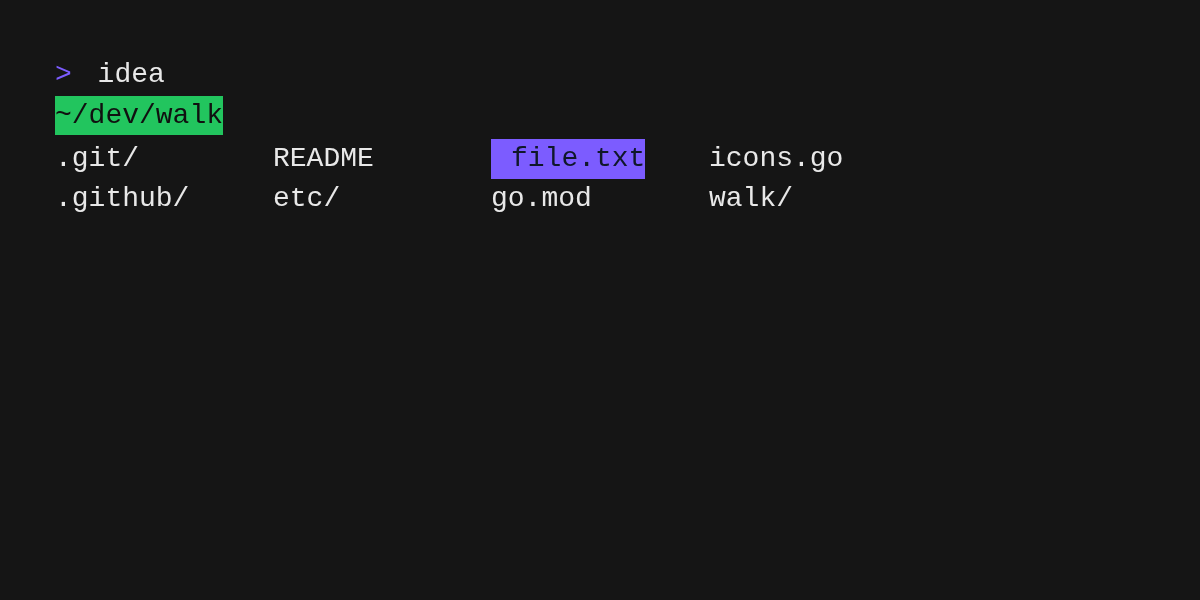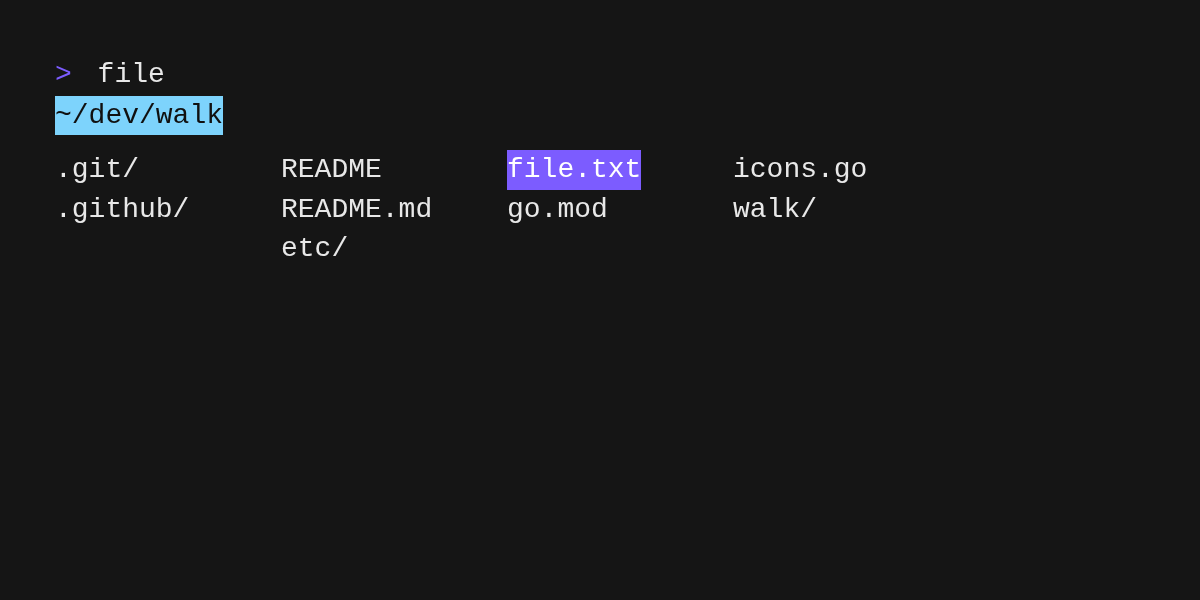--- a/index.html
+++ b/index.html
@@ -24,66 +24,66 @@
     .prompt {
       color: #7c5cff;
       letter-spacing: 0.02em;
     }
     .cmd {
       color: #e8e8e8;
       margin-left: 0.5ch;
     }
     .cwd {
       display: inline-block;
-      background: #7dd3fc;
+      background: #22c55e;
       color: #101010;
       padding: 0 0;
       margin-top: 2px;
     }
     .listing {
-      margin-top: 15px;
+      margin-top: 4px;
       display: flex;
-      gap: 16px;
+      gap: 8px;
     }
     .col {
       width: 210px;
       display: flex;
       flex-direction: column;
     }
     .entry {
       color: #e8e8e8;
       white-space: pre;
       cursor: pointer;
     }
     .entry.selected {
       background: #7c5cff;
-      color: #ffffff;
+      color: #0f172a;
       display: inline-block;
       width: fit-content;
+      padding-left: 20px;
     }
   </style>
 </head>
 <body>
 
 <div class="prompt-line">
-  <span class="prompt">&gt;</span><span class="cmd"> <span>file</span></span>
+  <span class="prompt">&gt;</span><span class="cmd"> <span>idea</span></span>
 </div>
 
 <div>
   <span class="cwd">~/dev/walk</span>
 </div>
 
 <div class="listing">
   <div class="col">
     <span class="entry">.git/</span>
     <span class="entry">.github/</span>
   </div>
   <div class="col">
     <span class="entry">README</span>
-    <span class="entry">README.md</span>
     <span class="entry">etc/</span>
   </div>
   <div class="col">
     <span class="entry selected">file.txt</span>
     <span class="entry">go.mod</span>
   </div>
   <div class="col">
     <span class="entry">icons.go</span>
     <span class="entry">walk/</span>
   </div>

